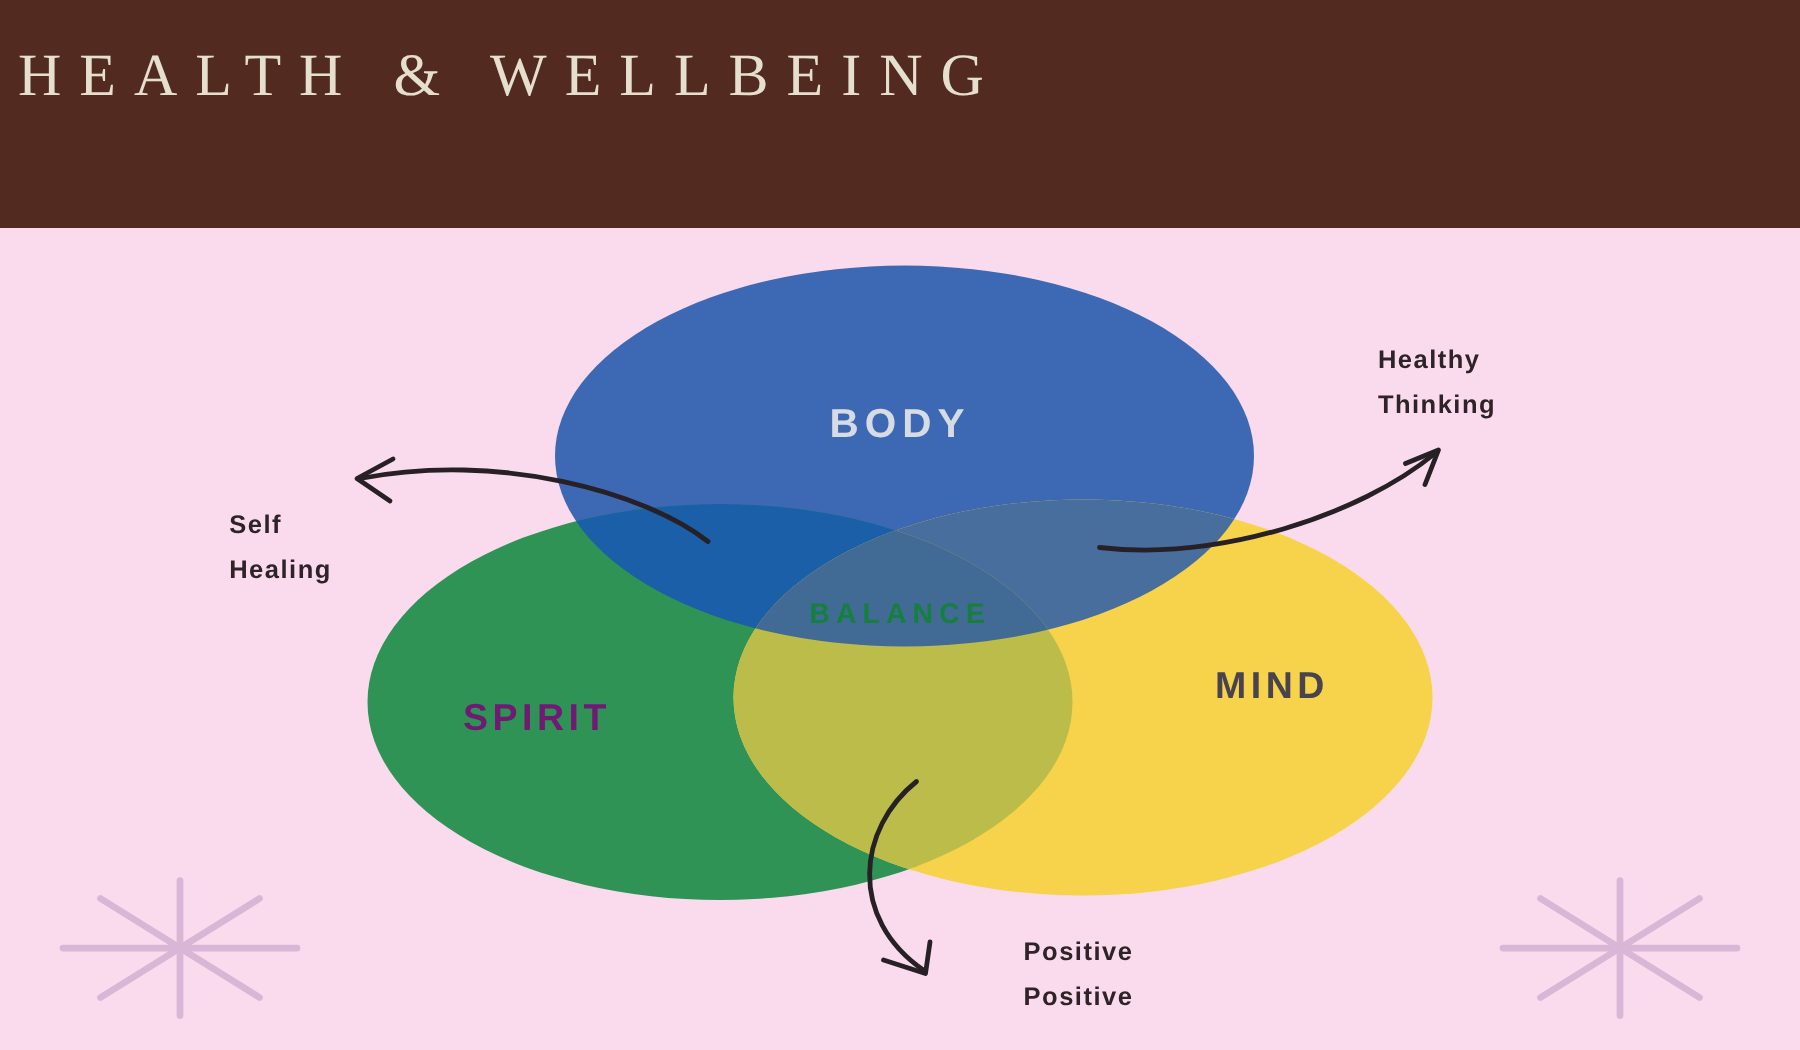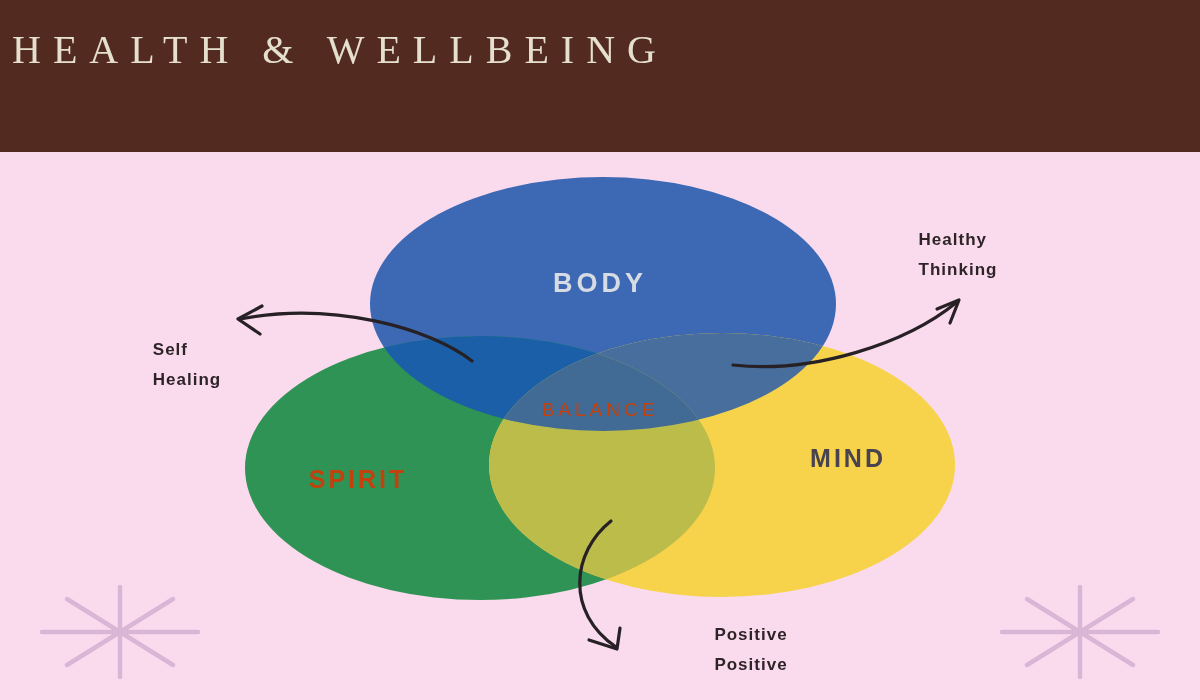--- a/index.html
+++ b/index.html
@@ -20,23 +20,23 @@
   .title-2{
     margin-top:4px;font-size:62px;line-height:1;
     letter-spacing:15px;text-indent:15px;font-weight:400;
   }
   .venn-svg{position:absolute;left:0;top:0;width:1200px;height:700px;}
   .lbl{
     position:absolute;transform:translate(-50%,-50%);
     white-space:nowrap;text-align:center;
   }
   .lbl-body   {color:#D7DBE4;font-weight:700;font-size:27px;letter-spacing:4px;}
-  .lbl-spirit {color:#c2410c;font-weight:700;font-size:25px;letter-spacing:3px;}
+  .lbl-spirit {color:#701a75;font-weight:700;font-size:25px;letter-spacing:3px;}
   .lbl-mind   {color:#48434F;font-weight:700;font-size:25px;letter-spacing:3px;}
-  .lbl-balance{color:#c2410c;font-weight:400;font-size:19px;letter-spacing:4px;}
+  .lbl-balance{color:#15803d;font-weight:700;font-size:19px;letter-spacing:4px;}
   .ann{
     position:absolute;transform:translate(-50%,-50%);
     color:#2E2327;font-weight:700;font-size:17px;line-height:30px;
     letter-spacing:1px;white-space:nowrap;
   }
 </style>
 </head>
 <body>
 
 <div id="screen">
@@ -104,18 +104,18 @@
   <div class="lbl lbl-balance" style="left:600px;top:410px;">BALANCE</div>
 
   <div class="ann" style="left:187px;top:365px;">
     <div>Self</div>
     <div>Healing</div>
   </div>
   <div class="ann" style="left:958px;top:255px;">
     <div>Healthy</div>
     <div>Thinking</div>
   </div>
-  <div class="ann" style="left:719px;top:650px;margin-left:32px;">
+  <div class="ann" style="left:719px;top:650px;">
     <div>Positive</div>
     <div>Positive</div>
   </div>
 
 </div>
 
 </body></html>

